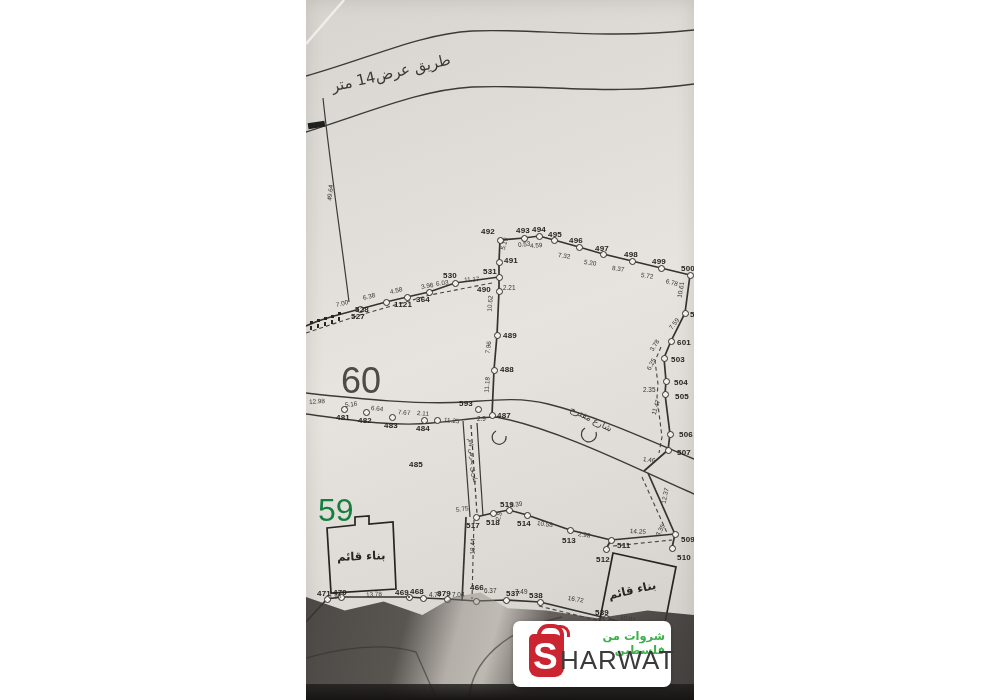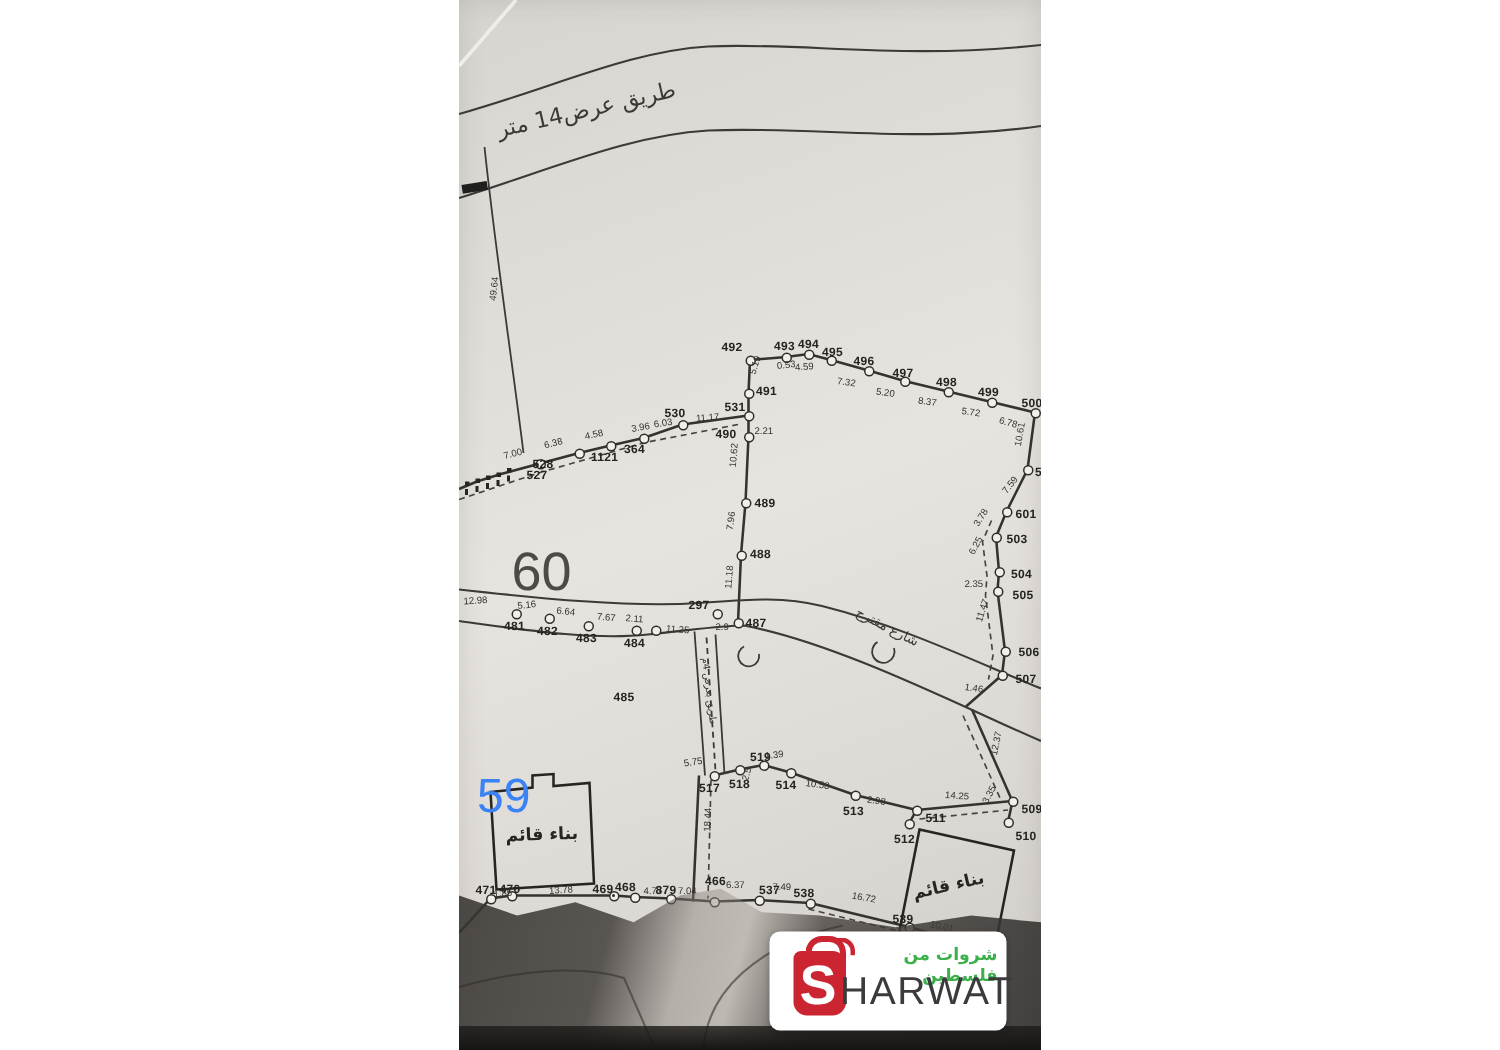--- a/index.html
+++ b/index.html
@@ -15,21 +15,21 @@
   .map-pt{position:absolute;width:7px;height:7px;box-sizing:border-box;border:1.3px solid #2e2d2a;
           border-radius:50%;background:#f1efeb;}
   .map-pt.crossed::after{content:'';position:absolute;left:1.2px;top:1.2px;right:1.2px;bottom:1.2px;
           background:#2e2d2a;border-radius:50%;}
   .pt-label{position:absolute;font-size:8px;font-weight:bold;color:#252420;letter-spacing:.2px;white-space:nowrap;}
   .dist-label{position:absolute;font-size:6.4px;color:#34332f;white-space:nowrap;transform-origin:left center;}
   .lbl{position:absolute;color:#3e3d39;white-space:nowrap;}
   .road-top{left:330px;top:64px;font-size:15px;font-weight:500;transform:rotate(-13deg);
             font-family:"DejaVu Sans",sans-serif;color:#3a3936;}
   .parcel-60{left:341px;top:360px;font-size:36px;color:#4c4b47;}
-  .parcel-59{left:318px;top:492px;font-size:32px;color:#3b82f6;margin-top:20px;}
+  .parcel-59{left:318px;top:492px;font-size:32px;color:#15803d;}
   .bldg1{left:337px;top:549px;font-size:11.5px;font-weight:bold;transform:rotate(-2deg);
          font-family:"DejaVu Sans",sans-serif;color:#26251f;}
   .bldg2{left:608px;top:583px;font-size:11.5px;font-weight:bold;transform:rotate(-13deg);
          font-family:"DejaVu Sans",sans-serif;color:#26251f;}
   .street{left:573px;top:404px;font-size:9px;transform:rotate(27deg);transform-origin:left top;
           font-family:"DejaVu Sans",sans-serif;color:#3a3936;}
   .lane{left:474px;top:438px;font-size:6.5px;transform:rotate(83deg);transform-origin:left top;
         font-family:"DejaVu Sans",sans-serif;color:#3a3936;}
   .shadow-main{position:absolute;left:306px;top:588px;width:388px;height:112px;
      background:linear-gradient(105deg,rgba(56,52,49,.88) 0%,rgba(64,60,56,.84) 26%,rgba(138,131,124,.46) 39%,
@@ -177,21 +177,21 @@
           <span class="pt-label" style="left: 679px; top: 430px;">506</span>
           <div class="map-pt" style="left: 664.5px; top: 446.5px;"></div>
           <span class="pt-label" style="left: 677px; top: 448px;">507</span>
           <div class="map-pt" style="left: 493.5px; top: 331.5px;"></div>
           <span class="pt-label" style="left: 503px; top: 331px;">489</span>
           <div class="map-pt" style="left: 490.5px; top: 366.5px;"></div>
           <span class="pt-label" style="left: 500px; top: 365px;">488</span>
           <div class="map-pt" style="left: 488.5px; top: 411.5px;"></div>
           <span class="pt-label" style="left: 497px; top: 411px;">487</span>
           <div class="map-pt" style="left: 474.5px; top: 405.5px;"></div>
-          <span class="pt-label" style="left: 459px; top: 399px;">297</span>
+          <span class="pt-label" style="left: 459px; top: 399px;">593</span>
           <div class="map-pt" style="left: 340.5px; top: 405.5px;"></div>
           <span class="pt-label" style="left: 336px; top: 413px;">481</span>
           <div class="map-pt" style="left: 362.5px; top: 408.5px;"></div>
           <span class="pt-label" style="left: 358px; top: 416px;">482</span>
           <div class="map-pt" style="left: 388.5px; top: 413.5px;"></div>
           <span class="pt-label" style="left: 384px; top: 421px;">483</span>
           <div class="map-pt" style="left: 420.5px; top: 416.5px;"></div>
           <span class="pt-label" style="left: 416px; top: 424px;">484</span>
           <div class="map-pt" style="left: 433.5px; top: 416.5px;"></div>
           <span class="pt-label" style="left: 409px; top: 424px; margin-top: 36px;">485</span>

